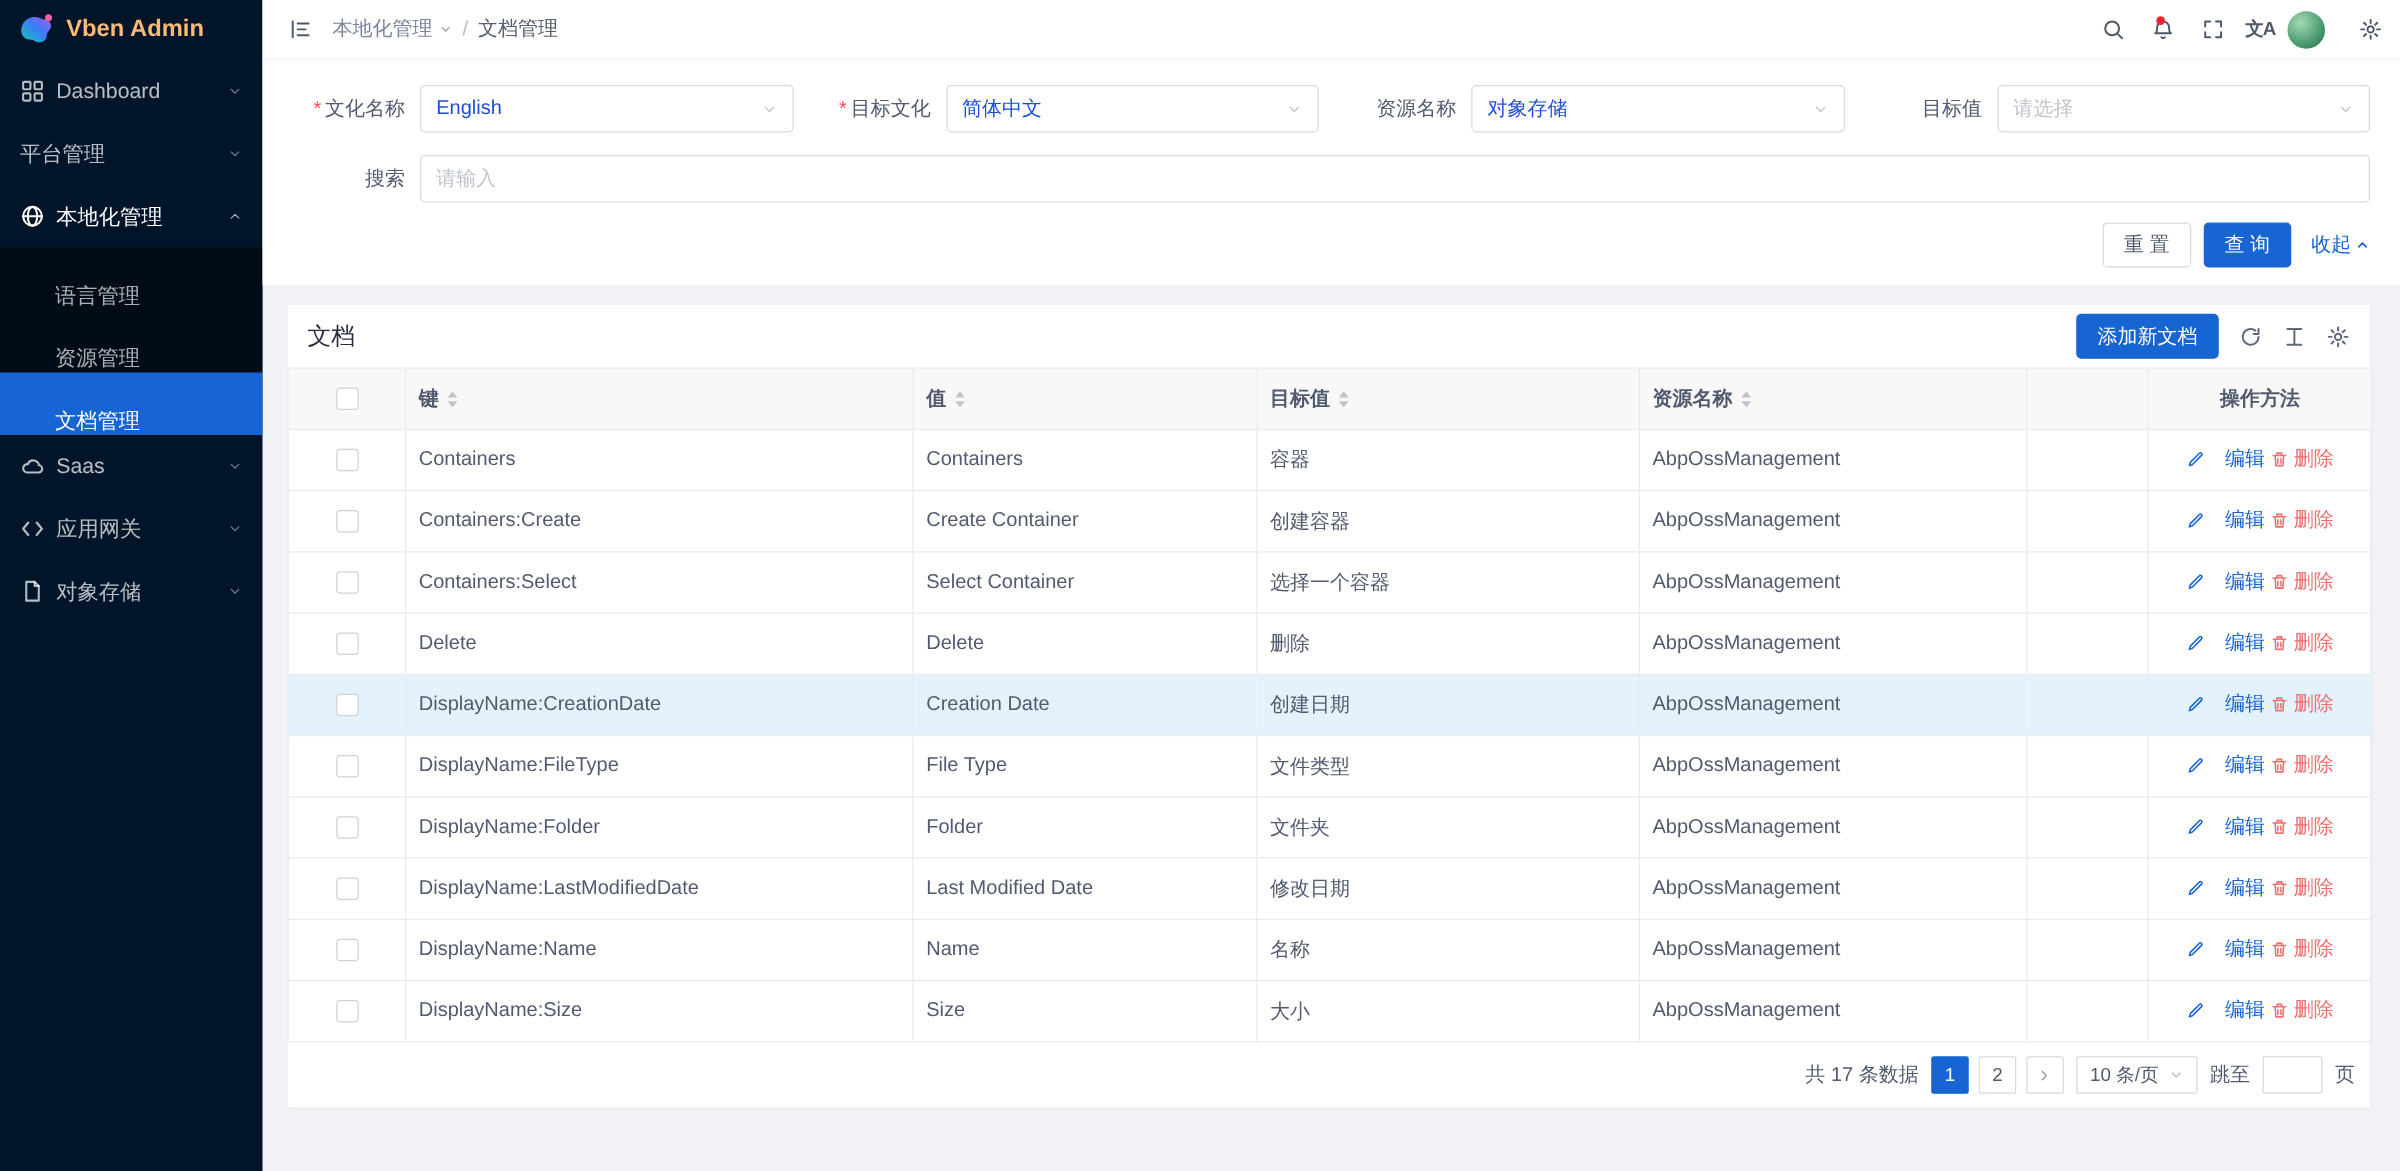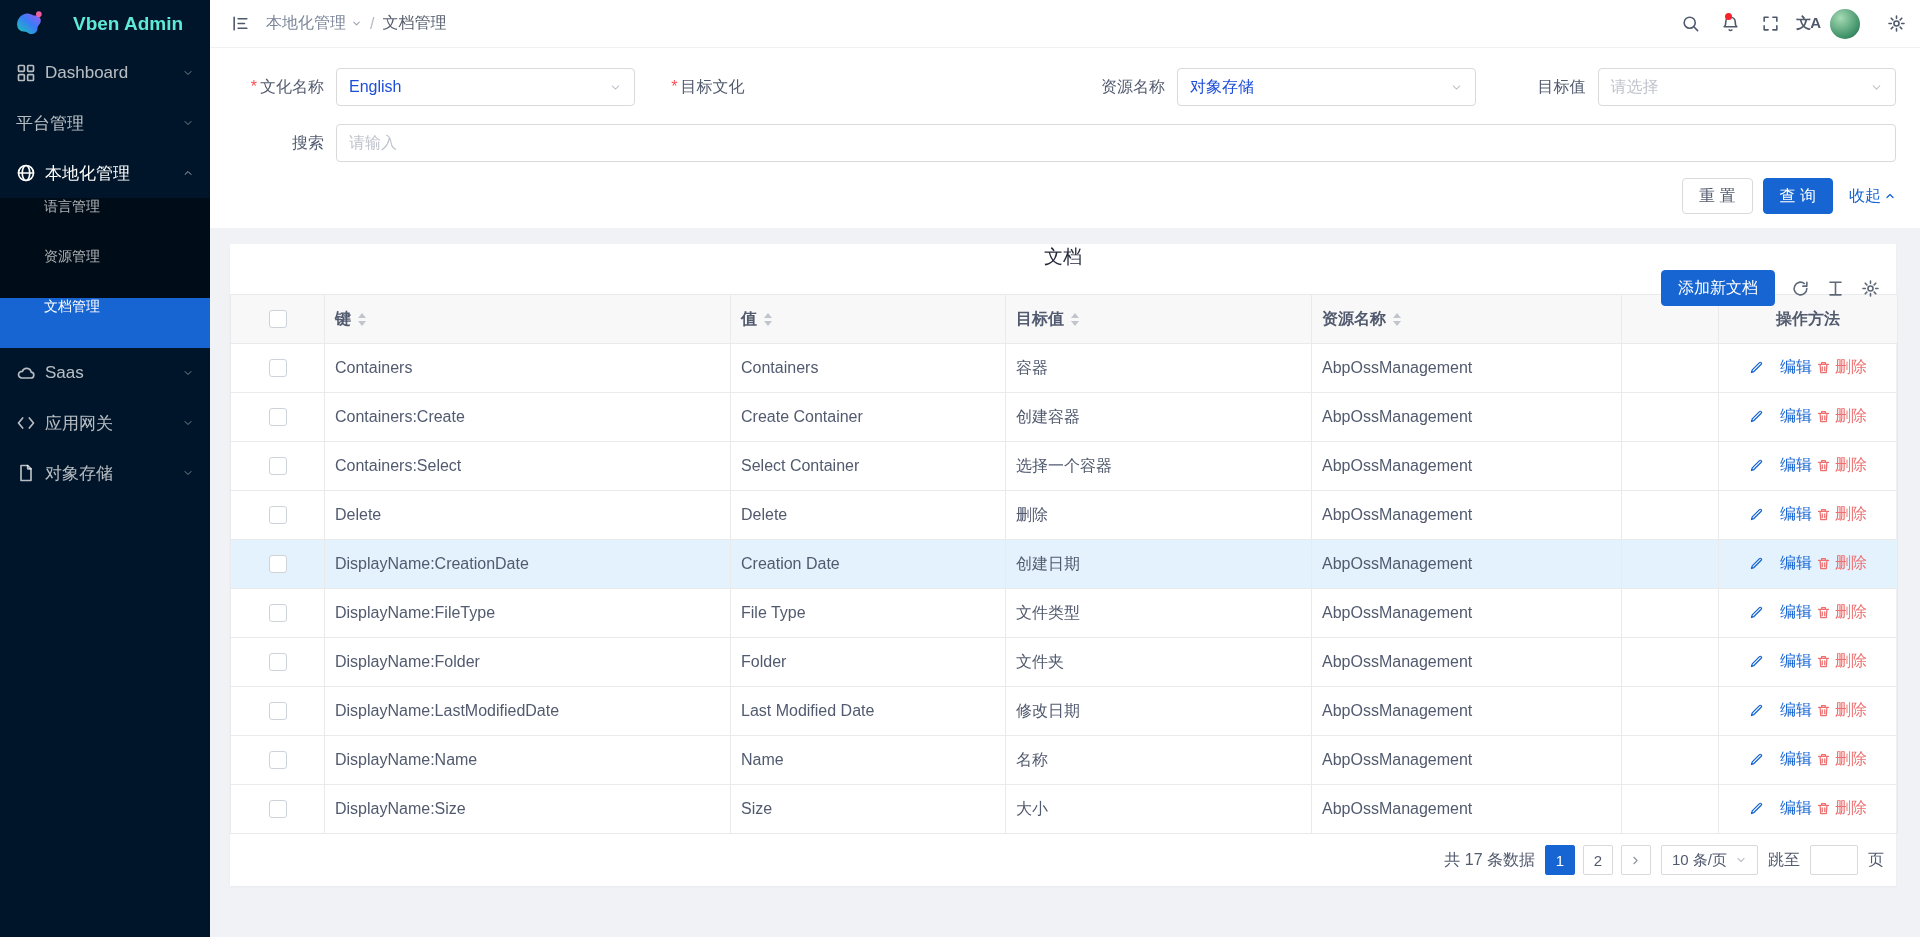--- a/index.html
+++ b/index.html
@@ -16,27 +16,27 @@
     font-family:"Liberation Sans","DejaVu Sans",sans-serif;
   }
   .app{display:flex;width:100%;height:100%;}
   .icon{display:inline-flex;align-items:center;justify-content:center;width:18px;height:18px;flex:none;}
   .icon svg{width:100%;height:100%;}
 
   
   .sidebar{width:210px;flex:none;background:var(--sidebar-bg);display:flex;flex-direction:column;}
   .logo{height:48px;display:flex;align-items:center;gap:9px;padding:0 14px;flex:none;}
   .logo .icon{width:30px;height:30px;}
-  .logo-title{color:#5eead4;font-size:19px;font-weight:700;white-space:nowrap;margin-left:20px;}
+  .logo-title{color:#fdba74;font-size:19px;font-weight:700;white-space:nowrap;}
   .menu{flex:1;overflow:hidden;}
   .menu-item{height:50px;display:flex;align-items:center;gap:9px;padding:0 16px;color:rgba(255,255,255,.72);font-size:17px;cursor:pointer;white-space:nowrap;}
   .menu-item .icon{width:20px;height:20px;}
   .menu-item .mi-chevron{width:12px;height:12px;margin-left:auto;opacity:.65;}
   .menu-item.is-open{color:#fff;}
-  .menu-sub{height:50px;display:flex;align-items:flex-start;padding-left:44px;background:var(--sidebar-sub);color:rgba(255,255,255,.68);font-size:14px;cursor:pointer;white-space:nowrap;}
+  .menu-sub{height:50px;display:flex;align-items:flex-end;padding-left:44px;background:var(--sidebar-sub);color:rgba(255,255,255,.68);font-size:17px;cursor:pointer;white-space:nowrap;}
   .menu-sub.is-active{background:var(--primary);color:#fff;}
 
   
   .main{flex:1;display:flex;flex-direction:column;min-width:0;}
 
   .topbar{height:48px;flex:none;background:#fff;display:flex;align-items:center;padding:0 14px;border-bottom:1px solid #f0f1f3;}
   .fold-btn{width:32px;height:32px;display:flex;align-items:center;justify-content:center;color:#4e5969;cursor:pointer;}
   .fold-btn .icon{width:19px;height:19px;}
   .breadcrumb{display:flex;align-items:center;gap:8px;margin-left:10px;color:#7a8599;}
   .crumb{display:flex;align-items:center;gap:5px;cursor:pointer;}
@@ -63,21 +63,21 @@
   .ctl-ph{color:#c0c4cc;white-space:nowrap;}
   .sel-caret{margin-left:auto;width:13px;height:13px;color:#c0c4cc;}
   .filter-actions{display:flex;justify-content:flex-end;align-items:center;gap:10px;margin-top:16px;}
   .btn{height:36px;padding:0 16px;border-radius:4px;border:1px solid #d9d9d9;background:#fff;color:#515a6e;font-size:16px;display:inline-flex;align-items:center;justify-content:center;cursor:pointer;white-space:nowrap;font-family:inherit;}
   .btn-primary{background:var(--primary);border-color:var(--primary);color:#fff;}
   .collapse-link{color:var(--primary);display:inline-flex;align-items:center;gap:3px;cursor:pointer;margin-left:6px;white-space:nowrap;}
   .collapse-link .icon{width:12px;height:12px;}
 
   
   .table-card{flex:none;background:#fff;margin:16px 24px 0 20px;box-shadow:0 1px 2px rgba(0,0,0,.04);}
-  .card-header{height:50px;display:flex;align-items:center;padding:0 16px;flex-direction:column;}
+  .card-header{height:50px;display:flex;align-items:center;padding:0 16px;}
   .card-title{font-size:19px;color:#252b3a;font-weight:500;}
   .card-tools{margin-left:auto;display:flex;align-items:center;gap:16px;}
   .tool-btn{display:flex;align-items:center;justify-content:center;color:#5e6877;cursor:pointer;}
   .tool-btn .icon{width:19px;height:19px;}
 
   .grid-table{width:100%;border-collapse:collapse;table-layout:fixed;}
   .grid-table th,.grid-table td{border:1px solid #e8eaec;height:49px;padding:0 10px;text-align:left;font-weight:400;color:#515a6e;font-size:16px;white-space:nowrap;overflow:hidden;text-overflow:ellipsis;}
   .grid-table thead th{background:#f8f8f9;font-weight:600;color:#515a6e;}
   .col-center{text-align:center !important;}
   .checkbox{display:inline-block;width:18px;height:18px;border:1px solid #ced2d9;border-radius:3px;background:#fff;vertical-align:middle;cursor:pointer;}
@@ -284,20 +284,28 @@
               <span class="ctl-val">English</span>
               <span class="icon sel-caret">
                 <svg viewBox="0 0 24 24" fill="none" stroke="currentColor" stroke-width="2" stroke-linecap="round" stroke-linejoin="round">
                   <path d="M6 9l6 6 6-6"></path>
                 </svg>
               </span>
             </div>
           </div>
           <div class="form-item">
             <label class="form-label"><span class="req">*</span>目标文化</label>
+            <div class="control">
+              <span class="ctl-val">简体中文</span>
+              <span class="icon sel-caret">
+                <svg viewBox="0 0 24 24" fill="none" stroke="currentColor" stroke-width="2" stroke-linecap="round" stroke-linejoin="round">
+                  <path d="M6 9l6 6 6-6"></path>
+                </svg>
+              </span>
+            </div>
           </div>
           <div class="form-item">
             <label class="form-label">资源名称</label>
             <div class="control">
               <span class="ctl-val">对象存储</span>
               <span class="icon sel-caret">
                 <svg viewBox="0 0 24 24" fill="none" stroke="currentColor" stroke-width="2" stroke-linecap="round" stroke-linejoin="round">
                   <path d="M6 9l6 6 6-6"></path>
                 </svg>
               </span>

